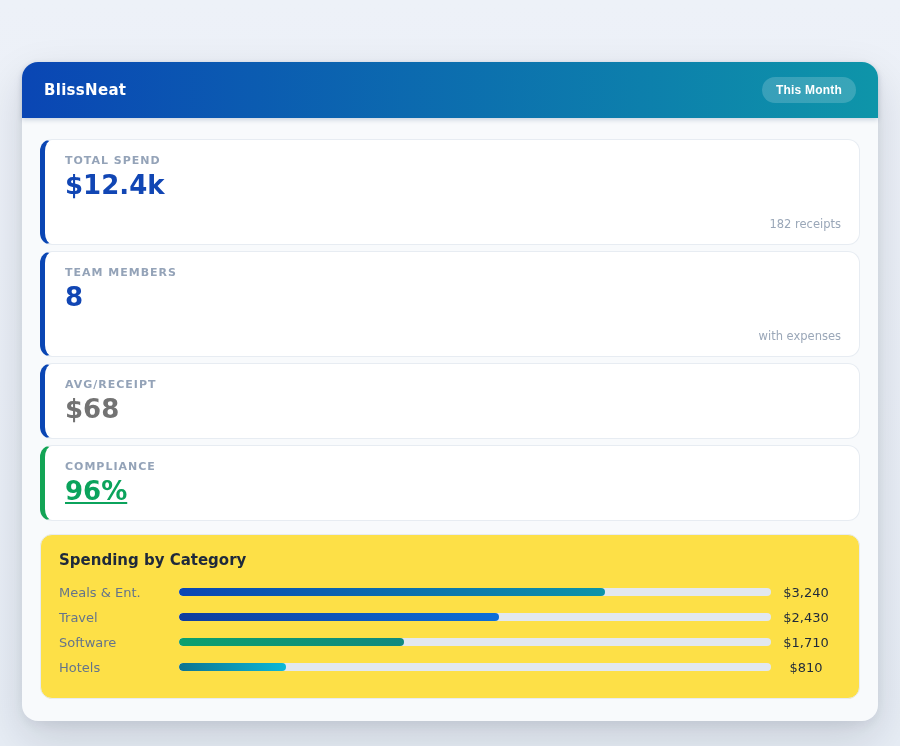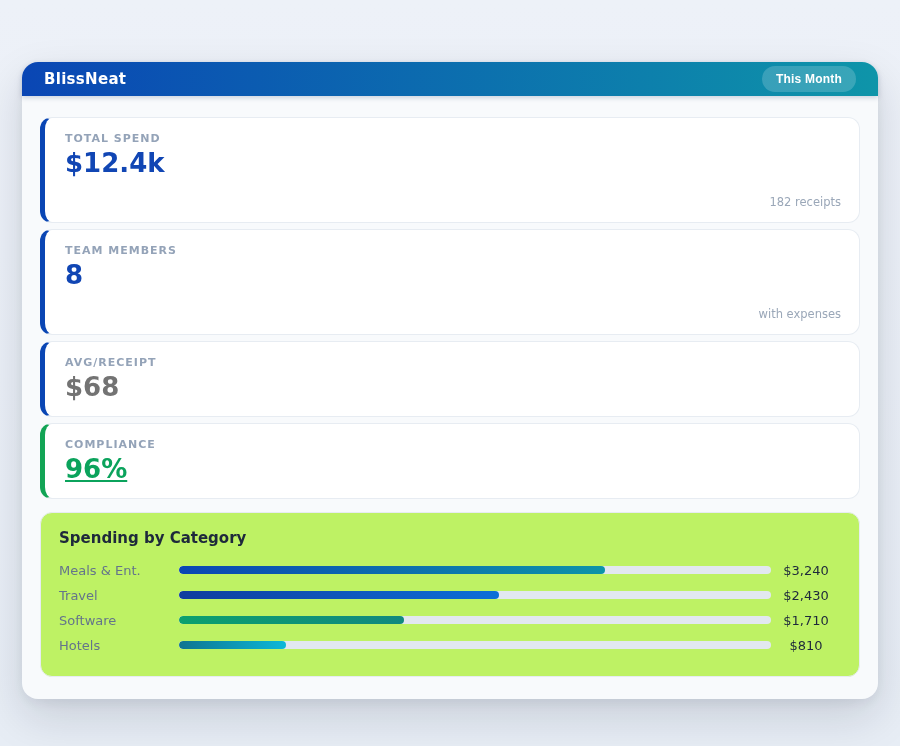--- a/index.html
+++ b/index.html
@@ -10,21 +10,21 @@
     overflow: hidden;
   }
   .app-panel {
     width: 856px;
     margin: 62px auto 0 auto;
     background: #f8fafc;
     border-radius: 16px;
     box-shadow: 0 18px 45px rgba(15, 23, 42, 0.14), 0 4px 12px rgba(15, 23, 42, 0.06);
   }
   .app-header {
-    height: 34px;
+    height: 56px;
     border-radius: 16px 16px 0 0;
     display: flex;
     align-items: center;
     justify-content: space-between;
     padding: 16px 22px;
     box-shadow: 0 2px 5px rgba(4, 42, 96, 0.18);
   }
   .app-title {
     color: #ffffff;
     font-size: 15px;
@@ -65,21 +65,21 @@
     line-height: 1.15;
     margin-top: 4px;
   }
   .stat-sub {
     font-size: 11.5px;
     color: #9aa7b8;
     margin-top: 16px;
     text-align: right;
   }
   .chart-card {
-    background: #bef264;
+    background: #fde047;
     border: 1px solid #e7ecf2;
     border-radius: 12px;
     padding: 16px 18px 18px 18px;
     margin-top: 13px;
   }
   .chart-title {
     font-size: 15px;
     font-weight: 700;
     color: #1e293b;
     margin-bottom: 11px;

